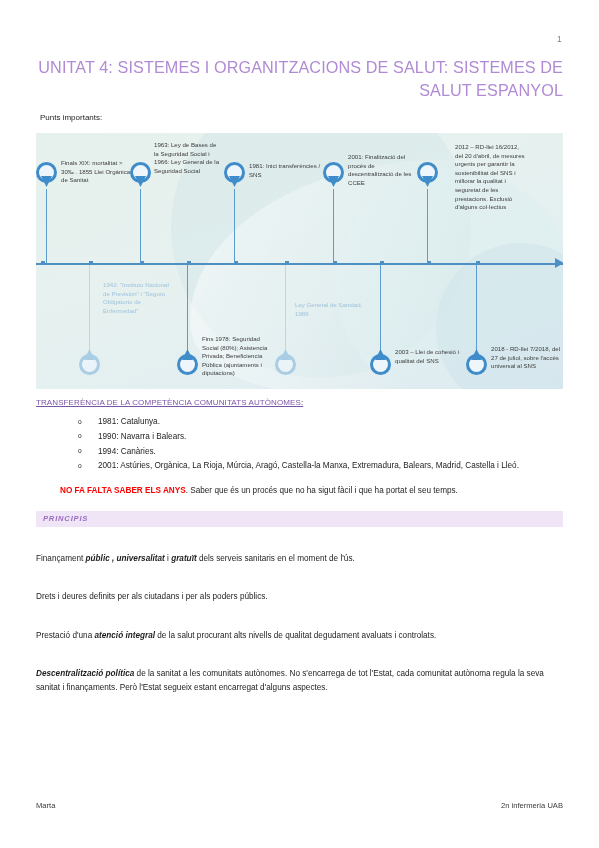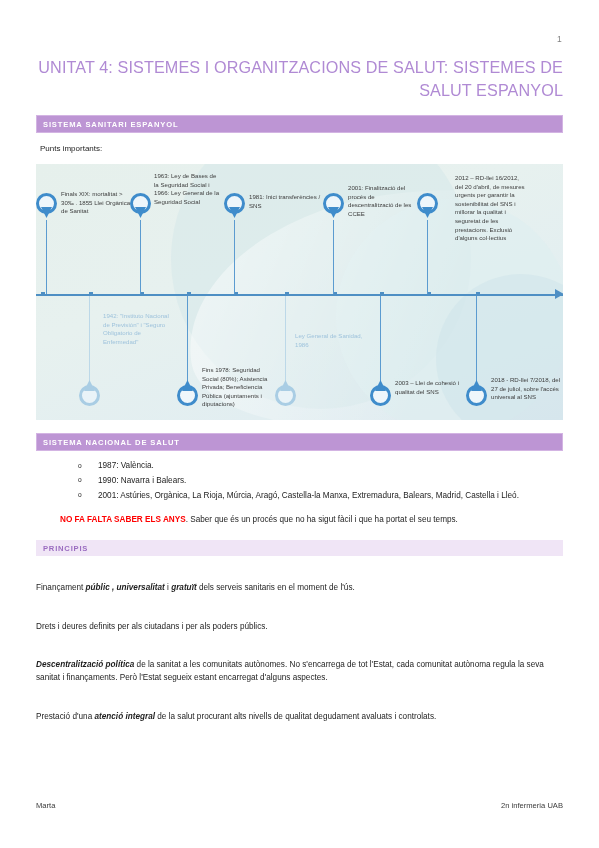--- a/index.html
+++ b/index.html
@@ -130,43 +130,40 @@
     content:"o"; position:absolute; left:2px; top:-0.5px;
     font-size:6.6px; color:#1d1d1d;
   }
   .warn { margin-top:11px; font-size:8.2px; line-height:13px; color:#1d1d1d;padding-left:24px; }
   .warn b { color:#ff0000; font-weight:bold; }
   .barhead2 {
     margin-top:14px;
     background:#f0e5f6; border:1px solid #f0e5f6;
     height:16px; display:flex; align-items:center; padding-left:6px;
   }
-  .barhead2 span { color:#9a6cc0; font-size:7.6px; font-weight:bold; letter-spacing:.8px; }
+  .barhead2 span { color:#9a6cc0; font-size:7.6px; font-weight:bold; letter-spacing:.8px;font-style:italic; }
   .pbody { font-size:8.2px; line-height:13.4px; color:#1d1d1d; margin:25px 0 0 0; }
   .pbody i { font-style:italic; font-weight:bold; }
   .footer {
     position:absolute; left:36px; right:36px; bottom:38px;
     display:flex; justify-content:space-between;
     font-size:7.6px; color:#3a3a3a;
   }
 </style>
 </head>
 <body>
 
 <div class="page">
 
   <div class="pagenum">1</div>
 
   <div class="doc">
 
     <h1 class="title">UNITAT 4: SISTEMES I ORGANITZACIONS DE SALUT: SISTEMES DE SALUT ESPANYOL</h1>
 
-    <div class="barhead">
-      <span>SISTEMA SANITARI ESPANYOL</span>
-    </div>
 
     <p class="para">Punts importants:</p>
 
     <div class="tl-wrap">
       <div class="blob b1"></div>
       <div class="blob b2"></div>
       <div class="blob b3"></div>
       <div class="swoosh"></div>
 
       <div class="axis"></div>
@@ -267,44 +264,43 @@
       <div class="ev">
         <div class="stem" style="left:440px; top:132px; height:86px;"></div>
         <div class="pin up" style="left:430px; top:215px;">
           <div class="bulb"></div>
             <div class="tailU"></div>
         </div>
         <div class="lbl" style="left:455px; top:212px; width:70px;">2018 - RD-llei 7/2018, del 27 de juliol, sobre l'accés universal al SNS</div>
       </div>
     </div>
 
-    <div class="barhead">
-      <span>SISTEMA NACIONAL DE SALUT</span>
-    </div>
-
+
+    <p class="sublink"><span>TRANSFERÈNCIA DE LA COMPETÈNCIA COMUNITATS AUTÒNOMES</span><span class="plain">:</span></p>
 
     <ul class="bullets">
-      <li>1987: València.</li>
+      <li>1981: Catalunya.</li>
       <li>1990: Navarra i Balears.</li>
+      <li>1994: Canàries.</li>
       <li>2001: Astúries, Orgànica, La Rioja, Múrcia, Aragó, Castella-la Manxa, Extremadura, Balears, Madrid, Castella i Lleó.</li>
     </ul>
 
     <p class="warn"><b>NO FA FALTA SABER ELS ANYS</b><span>. Saber que és un procés que no ha sigut fàcil i que ha portat el seu temps.</span></p>
 
     <div class="barhead2">
       <span>PRINCIPIS</span>
     </div>
 
     <p class="pbody"><span>Finançament </span><i>públic , universalitat</i><span> i </span><i>gratuït</i><span> dels serveis sanitaris en el moment de l'ús.</span></p>
 
     <p class="pbody"><span>Drets i deures definits per als ciutadans i per als poders públics.</span></p>
 
+    <p class="pbody"><span>Prestació d'una </span><i>atenció integral</i><span> de la salut procurant alts nivells de qualitat degudament avaluats i controlats.</span></p>
+
     <p class="pbody"><i>Descentralització política</i><span> de la sanitat a les comunitats autònomes. No s'encarrega de tot l'Estat, cada comunitat autònoma regula la seva sanitat i finançaments. Però l'Estat segueix estant encarregat d'alguns aspectes.</span></p>
-
-    <p class="pbody"><span>Prestació d'una </span><i>atenció integral</i><span> de la salut procurant alts nivells de qualitat degudament avaluats i controlats.</span></p>
 
 
   </div>
 
   <div class="footer">
     <span>Marta</span>
     <span>2n infermeria UAB</span>
   </div>
 
 </div>

